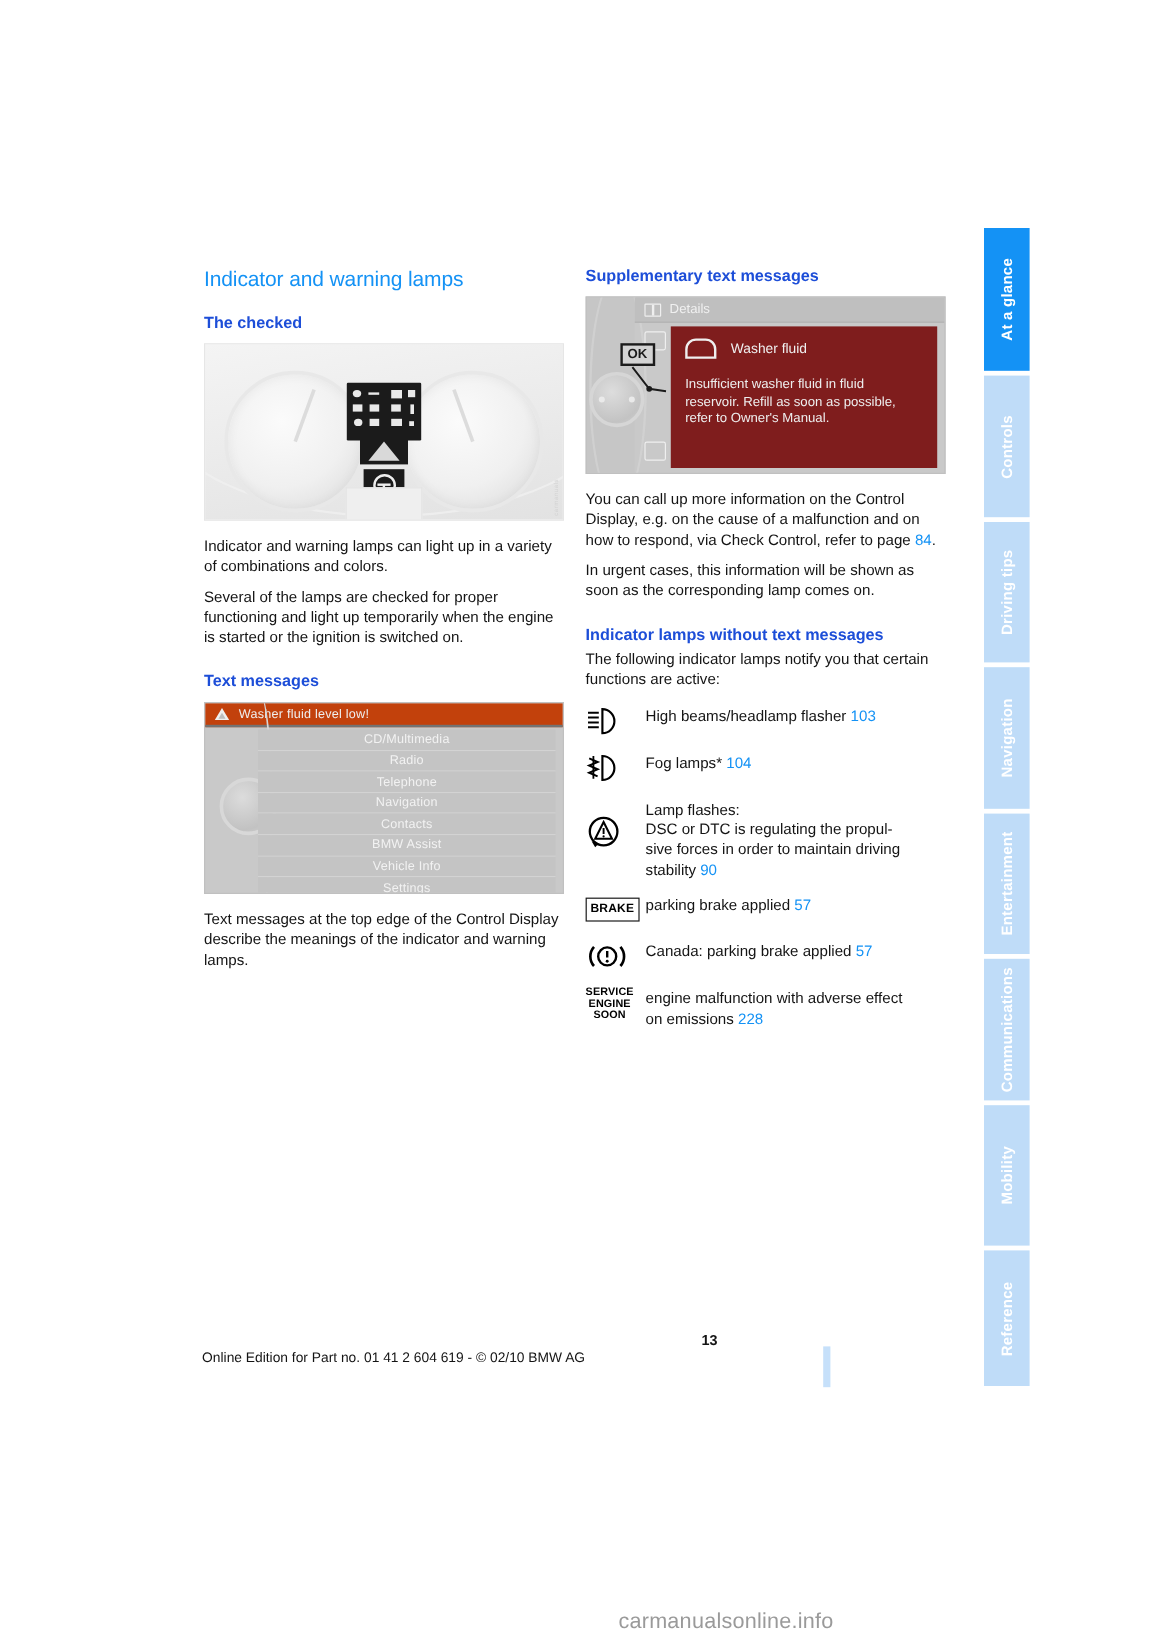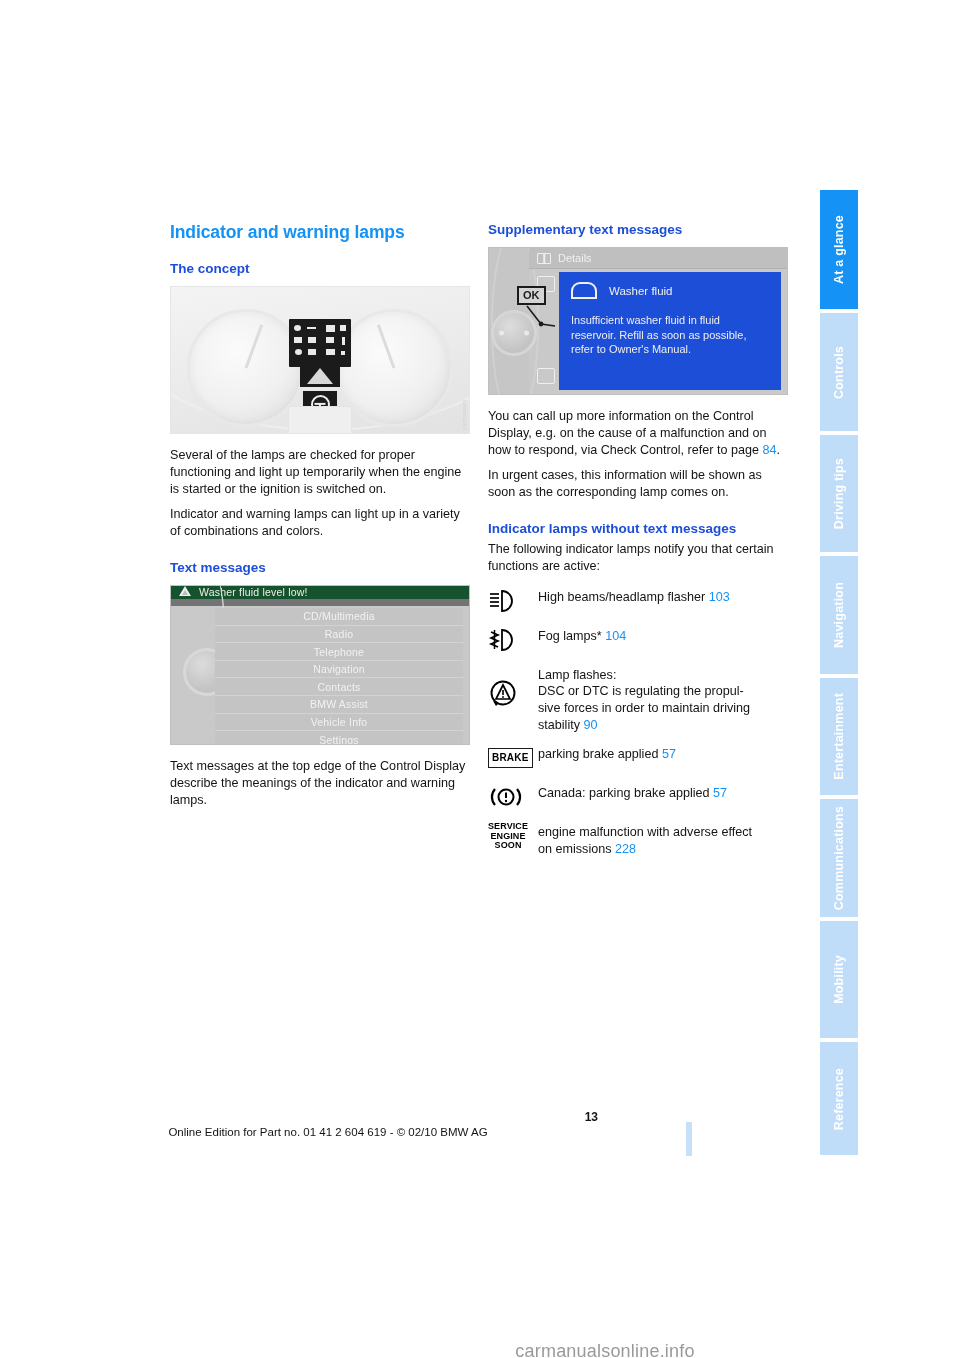--- a/index.html
+++ b/index.html
@@ -60,21 +60,21 @@
   .col {
     position: absolute;
     width: 300px;
     top: 222px;
   }
   .col-left  { left: 170px; }
   .col-right { left: 488px; }
 
   h1.sec-title {
     font-size: 17.5px;
-    font-weight: bold;
+    font-weight: normal;
     color: #1492f5;
     margin: 0 0 18px 0;
     line-height: 1.2;
     letter-spacing: -0.1px;
   }
   h2.sub-title {
     font-size: 13.5px;
     font-weight: bold;
     color: #1d4ed8;
     margin: 0 0 9px 0;
@@ -173,22 +173,22 @@
   }
 
   
   .idrive {
     width: 300px; height: 160px;
     background: #c9c9c9; position: relative; overflow: hidden;
     border: 1px solid #c0c0c0; box-sizing: border-box;
   }
   .idrive .topbar {
     position: absolute; left: 0; top: 0; width: 100%; height: 20px;
-    background: #14532d; display: flex; padding-left: 8px;
-    box-sizing: border-box; border-bottom: 7px solid #737373;
+    background: #c2410c; display: flex; align-items: center; padding-left: 8px;
+    box-sizing: border-box; border-bottom: 2px solid #737373;
   }
   .idrive .topbar .warn-tri {
     width: 0; height: 0;
     border-left: 6px solid transparent; border-right: 6px solid transparent;
     border-bottom: 10px solid transparent;
     position: relative; margin-right: 8px;
   }
   .idrive .topbar .warn-tri::after {
     content: ""; position: absolute; left: -6px; top: 0;
     width: 0; height: 0;
@@ -277,21 +277,21 @@
     position: absolute; left: 36px; top: 56px; width: 34px; height: 28px; z-index: 2;
   }
   .details .btn-sq {
     position: absolute; left: 48px; width: 16px; height: 14px;
     border: 1.5px solid #efefef; border-radius: 2px;
   }
   .details .btn-sq.top { top: 28px; }
   .details .btn-sq.bot { bottom: 10px; }
   .details .panel {
     position: absolute; left: 70px; top: 24px; right: 6px; bottom: 4px;
-    background: #1d4ed8;
+    background: #7f1d1d;
   }
   .details .panel .title {
     display: flex; align-items: center; margin: 10px 0 0 12px;
   }
   .details .panel .title .nozzle {
     width: 22px; height: 13px; border: 2px solid #efefef;
     border-top-left-radius: 9px; border-top-right-radius: 9px;
     border-bottom: 2px solid #efefef; margin-right: 12px;
   }
   .details .panel .title span { font-size: 11.5px; color: #f0f0f0; }
@@ -385,21 +385,21 @@
     <div class="tab-gap"></div>
     <div class="tab" style="height:113px">
       <span class="tab-label">Reference</span>
     </div>
   </div>
 
   <div class="col col-left">
 
     <h1 class="sec-title">Indicator and warning lamps</h1>
 
-    <h2 class="sub-title">The concept</h2>
+    <h2 class="sub-title">The checked</h2>
 
     <div class="fig">
       <div class="cluster">
         <div class="arc"></div>
         <div class="dial l">
           <div class="needle"></div>
         </div>
         <div class="dial r">
           <div class="needle"></div>
         </div>
@@ -421,22 +421,22 @@
           <div class="road"></div>
         </div>
         <div class="steering-lamp">
           <div class="wheel"></div>
         </div>
         <div class="hood"></div>
         <div class="fig-credit">carmanuals</div>
       </div>
     </div>
 
+    <p class="body">Indicator and warning lamps can light up in a variety of combinations and colors.</p>
     <p class="body">Several of the lamps are checked for proper functioning and light up temporarily when the engine is started or the ignition is switched on.</p>
-    <p class="body">Indicator and warning lamps can light up in a variety of combinations and colors.</p>
 
     <h2 class="sub-title tight">Text messages</h2>
 
     <div class="fig">
       <div class="idrive">
         <div class="topbar">
           <span class="warn-tri"></span>
           <span class="msg">Washer fluid level low!</span>
         </div>
         <div class="sidecurve"></div>

